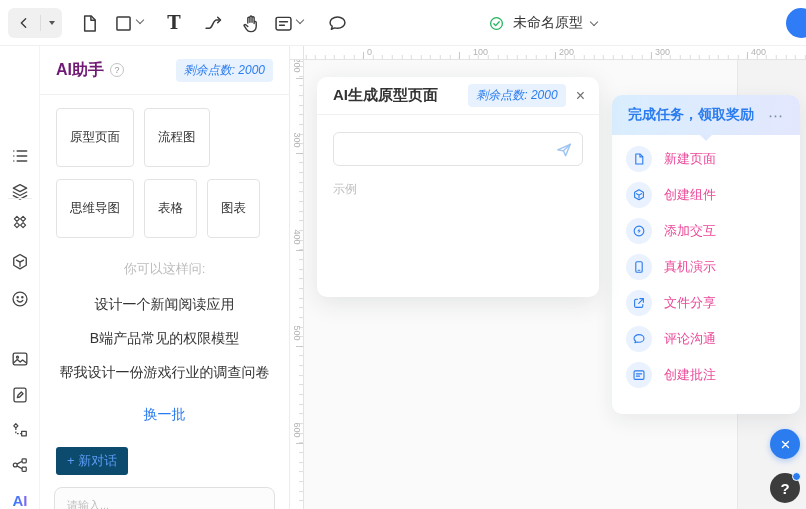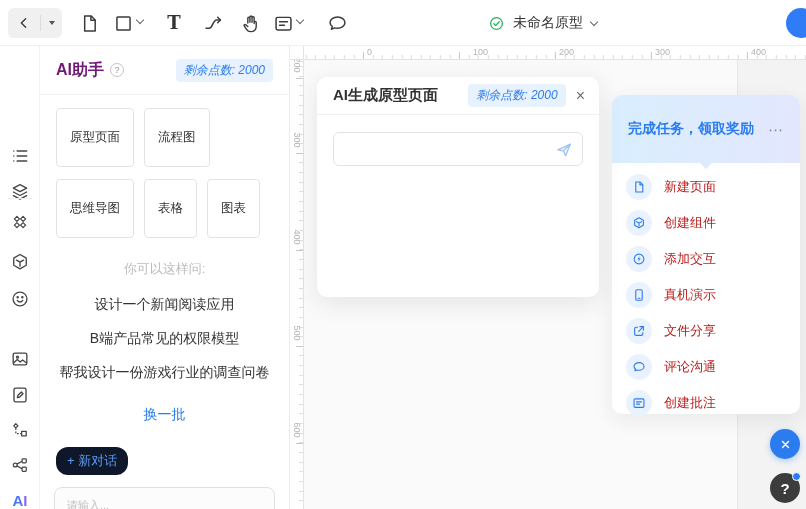--- a/index.html
+++ b/index.html
@@ -38,21 +38,21 @@
   .ai-head { height:49px; display:flex; align-items:center; padding:0 16px; border-bottom:1px solid #f1f1f1; flex:none; }
   .ai-title { font-size:16px; font-weight:700; color:#701a75; }
   .help-circ { margin-left:6px; width:14px; height:14px; border:1px solid #c3c3c3; border-radius:50%; color:#9a9a9a; font-size:9px; display:flex; align-items:center; justify-content:center; }
   .badge { margin-left:auto; background:#e8f2ff; color:#2b7cee; font-size:12px; font-style:italic; padding:3px 8px; border-radius:4px; white-space:nowrap; }
   .tags { padding:13px 16px 0; display:flex; flex-wrap:wrap; gap:12px 10px; }
   .tag { border:1px solid #e3e3e3; border-radius:4px; background:#fff; font-size:12.5px; color:#333; padding:20px 13px; cursor:pointer; white-space:nowrap; }
   .hint { margin-top:22px; text-align:center; font-size:13px; color:#bcbcbc; }
   .sug-list { margin-top:16px; text-align:center; }
   .sug { font-size:14px; color:#333; line-height:20px; margin-bottom:14px; cursor:pointer; }
   .refresh { text-align:center; font-size:14px; color:#2b7cee; margin-top:10px; cursor:pointer; }
-  .new-chat { margin:23px 16px 0 16px; align-self:flex-start; background:#0f172a; color:#5b9cf5; border-radius:12px; font-size:13px; padding:5px 11px; cursor:pointer; }
+  .new-chat { margin:23px 16px 0 16px; align-self:flex-start; background:#0c4a6e; color:#5b9cf5; border-radius:3px; font-size:13px; padding:5px 11px; cursor:pointer; }
   .input-card { margin:12px 14px; height:95px; border:1px solid #e0e0e0; border-radius:8px; background:#fcfcfc; position:relative; flex:none; }
   .input-card textarea { width:100%; height:52px; border:none; outline:none; background:transparent; resize:none; padding:10px 12px; font-family:Liberation Sans, sans-serif; font-size:11px; color:#333; }
   .input-card textarea::placeholder { color:#c0c0c0; }
   .card-foot { position:absolute; left:12px; right:10px; bottom:9px; display:flex; align-items:center; justify-content:space-between; }
   .char-count { font-size:13px; color:#444; }
   .send-btn { background:#d9d9d9; color:#fff; border:none; border-radius:6px; font-size:12.5px; padding:5px 12px; display:flex; align-items:center; gap:5px; cursor:pointer; font-family:"Liberation Sans", sans-serif; }
 
   
   .artboard { position:absolute; left:737px; top:60px; width:69px; bottom:0; background:#f3f3f4; border-left:1px solid #e8e8e9; z-index:1; }
   .ruler-h { position:absolute; left:290px; top:46px; width:516px; height:14px; background:#fff; border-bottom:1px solid #e3e3e3; overflow:hidden; z-index:5; }
@@ -72,28 +72,28 @@
   .modal-close { margin-left:10px; font-size:16px; color:#6e6e6e; cursor:pointer; line-height:1; }
   .modal-input-wrap { margin:17px 16px 0; height:34px; border:1px solid #e3e3e3; border-radius:6px; position:relative; background:#fff; }
   .modal-input-wrap input { width:100%; height:100%; border:none; outline:none; background:transparent; padding:0 36px 0 10px; font-family:"Liberation Sans", sans-serif; font-size:13px; }
   .modal-send { position:absolute; right:8px; top:7px; cursor:pointer; }
   .ex-label { margin:15px 0 0 16px; font-size:12px; color:#bdbdbd; }
   .ex-list { margin-top:9px; text-align:center; }
   .ex { font-size:13px; color:#333; line-height:17px; margin-bottom:11px; cursor:pointer; }
 
   
   .task-panel { position:absolute; left:612px; top:95px; width:188px; height:319px; background:#fff; border-radius:10px; box-shadow:0 6px 20px rgba(31,35,41,.08); z-index:20; }
-  .task-head { position:relative; height:68px; border-radius:10px 10px 0 0; background:linear-gradient(95deg,#d9eefe 0%,#e3e7fd 100%); display:flex; align-items:center; padding:0 16px; }
+  .task-head { position:relative; height:40px; border-radius:10px 10px 0 0; background:linear-gradient(95deg,#d9eefe 0%,#e3e7fd 100%); display:flex; align-items:center; padding:0 16px; }
   .task-head::after { content:''; position:absolute; left:50%; top:100%; transform:translateX(-50%); border:6px solid transparent; border-top-color:#dfe9fd; }
   .task-title { font-size:14px; font-weight:700; color:#2b7cee; }
   .task-more { margin-left:auto; color:#7d8b9f; font-size:15px; letter-spacing:1px; cursor:pointer; line-height:1; }
   .task-body { padding:6px 0 8px; }
   .task-row { height:36px; display:flex; align-items:center; gap:12px; padding:0 14px; cursor:pointer; }
   .task-ic { width:26px; height:26px; border-radius:50%; background:#e9f2fe; display:flex; align-items:center; justify-content:center; flex:none; }
-  .task-label { font-size:13px; color:#b91c1c; }
+  .task-label { font-size:13px; color:#ec4899; }
 
   
   .fab-close { position:absolute; left:770px; top:429px; width:30px; height:30px; border-radius:50%; background:#2b7cee; display:flex; align-items:center; justify-content:center; z-index:40; cursor:pointer; box-shadow:0 2px 6px rgba(43,124,238,.35); }
   .fab-help { position:absolute; left:770px; top:473px; width:30px; height:30px; border-radius:50%; background:#3c3c3c; color:#fff; font-size:15px; font-weight:700; display:flex; align-items:center; justify-content:center; z-index:40; cursor:pointer; }
   .fab-dot { position:absolute; right:-1px; top:-1px; width:9px; height:9px; border-radius:50%; background:#2b7cee; border:1.5px solid #fff; }
 </style>
 </head>
 <body>
 
 <div class="artboard"></div>
@@ -301,20 +301,21 @@
   </div>
   <div class="modal-input-wrap">
     <input type="text" style="">
     <span class="modal-send">
       <svg width="20" height="20" viewBox="0 0 24 24" fill="none" stroke="#9cc3f2" stroke-width="1.7" stroke-linejoin="round" stroke-linecap="round">
           <path d="M4.5 11.8 19.5 5.2l-5.6 13.6-2.6-5.8z"></path>
           <path d="M11.3 13 19.5 5.2"></path>
         </svg>
     </span>
   </div>
+  <div class="ex-label">示例</div>
 </div>
 
 <div class="task-panel">
   <div class="task-head">
     <span class="task-title">完成任务，领取奖励</span>
     <span class="task-more">⋯</span>
   </div>
   <div class="task-body">
     <div class="task-row">
       <span class="task-ic">

